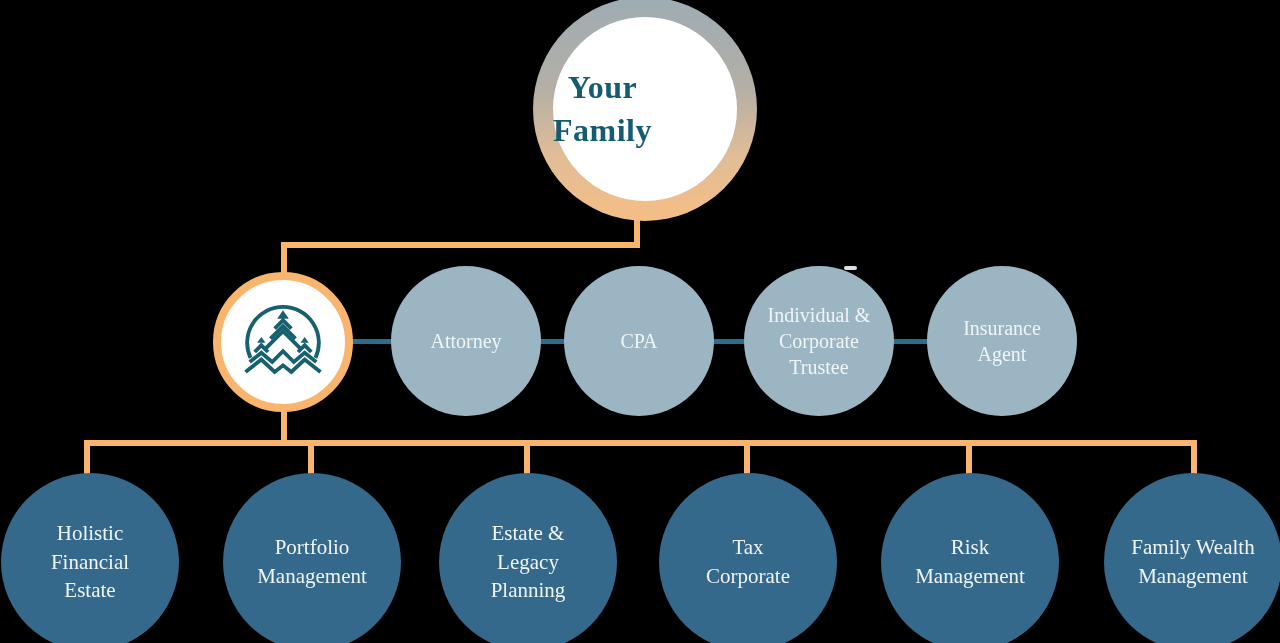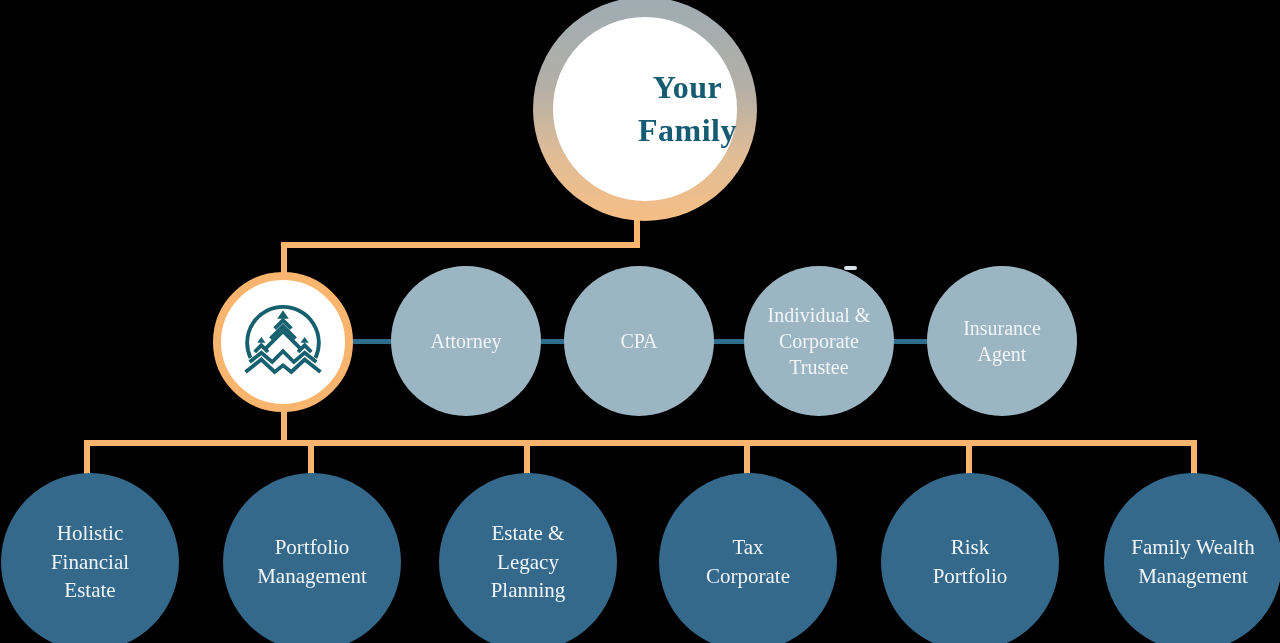--- a/index.html
+++ b/index.html
@@ -25,21 +25,21 @@
           color:var(--label_text,#F2F6F8); font-size:21px; line-height:1.38; }
   
   .root-outer {
     position:absolute; left:533px; top:-3px; width:224px; height:224px;
     border-radius:50%; z-index:2;
     background:linear-gradient(180deg,
       var(--ring_top,#9EACB4) 0%, #B3AFA6 40%, #E2BD96 72%, var(--ring_bottom,#F5BE85) 100%);
   }
   .root-inner {
     position:absolute; inset:20px; border-radius:50%; background:#fff;
-    display:flex; align-items:center; justify-content:flex-end;
+    display:flex; align-items:center; justify-content:flex-start;
   }
   .root-label {
     font-size:32px; font-weight:bold; color:var(--root_text,#155B72);
     text-align:center; white-space:pre-line; line-height:1.35; letter-spacing:.5px;
   }
   
   .logo-circle {
     position:absolute; left:213px; top:272px; width:124px; height:124px;
     background:#fff; border:8px solid var(--accent_orange,#F9B46E);
     border-radius:50%; z-index:2;
@@ -129,20 +129,20 @@
     <span>Estate &amp;
 Legacy
 Planning</span>
   </div>
   <div class="circle bot n4">
     <span>Tax
 Corporate</span>
   </div>
   <div class="circle bot n5">
     <span>Risk
-Portfolio</span>
+Management</span>
   </div>
   <div class="circle bot n6">
     <span>Family Wealth
 Management</span>
   </div>
 
 </div>
 
 </body></html>

